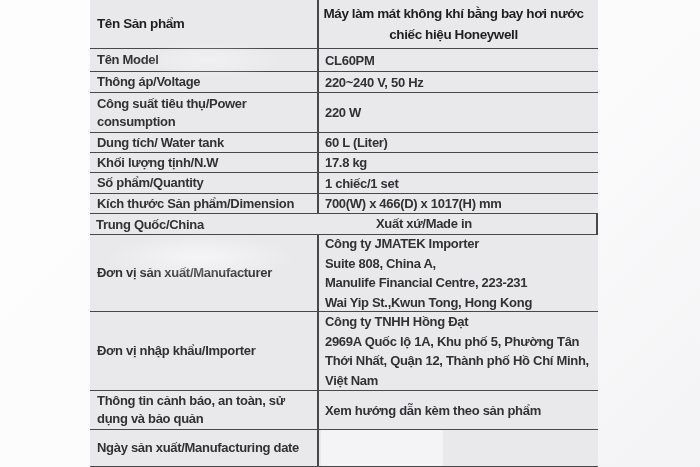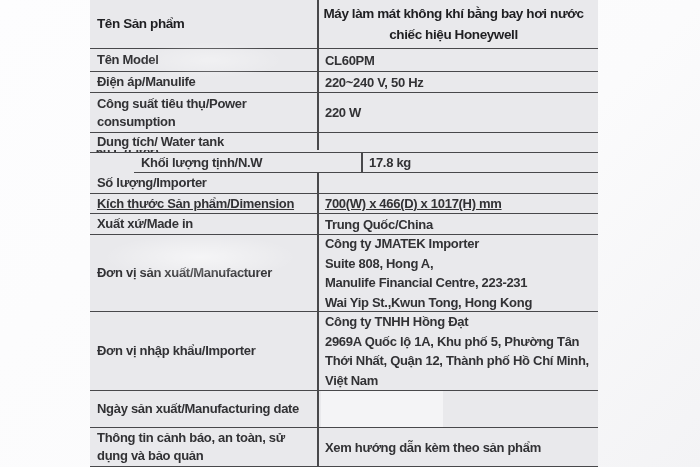--- a/index.html
+++ b/index.html
@@ -21,22 +21,22 @@
   .row:last-child { border-bottom:none; }
   .cell { display:flex; flex-direction:column; justify-content:center; overflow:hidden; }
   .label {
     width:229px; border-right:2px solid var(--border,#48484b);
     padding:1px 4px 1px 7px; line-height:18px;
   }
   .value { flex:1; padding:1px 16px 1px 6px; line-height:17px; position:relative; }
   .vline { white-space:nowrap; }
   .nw { white-space:nowrap; }
   .r0 { height:49px; } .r1 { height:23px; } .r2 { height:21px; }
-  .r3 { height:40px; } .r4 { height:20px;flex-direction:column; } .r5 { height:20px;margin-left:44px; }
-  .r6 { height:21px; } .r7 { height:20px;text-decoration:underline; } .r8 { height:21px; }
+  .r3 { height:40px; } .r4 { height:20px; } .r5 { height:20px; }
+  .r6 { height:21px; } .r7 { height:20px; } .r8 { height:21px; }
   .r9 { height:77px; } .r10 { height:79px; } .r11 { height:39px; }
   .r12 { height:37px; }
   .r0 .label, .r0 .value { color:var(--heading-text,#1f1f22); font-size:13.5px; letter-spacing:-0.4px; }
   .r0 .value { align-items:center; text-align:center; line-height:21px; }
   .r9 .value, .r10 .value { line-height:19.5px; }
   .date-sticker {
     position:absolute; left:2px; top:0; bottom:0; width:122px;
     background:rgba(255,255,255,0.5);
   }
   .sheen {
@@ -66,21 +66,21 @@
       <div class="cell label nw">
           <span>Tên Model</span>
         </div>
       <div class="cell value">
         <div class="vline">CL60PM</div>
       </div>
     </div>
 
     <div class="row r2">
       <div class="cell label nw">
-          <span>Điện áp/Manulife</span>
+          <span>Thông áp/Voltage</span>
         </div>
       <div class="cell value">
         <div class="vline">220~240 V, 50 Hz</div>
       </div>
     </div>
 
     <div class="row r3">
       <div class="cell label">
           <span>Công suất tiêu thụ/Power consumption</span>
         </div>
@@ -102,80 +102,83 @@
       <div class="cell label nw">
           <span>Khối lượng tịnh/N.W</span>
         </div>
       <div class="cell value">
         <div class="vline">17.8 kg</div>
       </div>
     </div>
 
     <div class="row r6">
       <div class="cell label nw">
-          <span>Số lượng/Importer</span>
+          <span>Số phẩm/Quantity</span>
         </div>
+      <div class="cell value">
+        <div class="vline">1 chiếc/1 set</div>
+      </div>
     </div>
 
     <div class="row r7">
       <div class="cell label nw">
           <span>Kích thước Sản phẩm/Dimension</span>
         </div>
       <div class="cell value">
         <div class="vline">700(W) x 466(D) x 1017(H) mm</div>
       </div>
     </div>
 
     <div class="row r8">
+      <div class="cell value">
+        <div class="vline">Trung Quốc/China</div>
+      </div>
       <div class="cell label nw">
           <span>Xuất xứ/Made in</span>
         </div>
-      <div class="cell value">
-        <div class="vline">Trung Quốc/China</div>
-      </div>
     </div>
 
     <div class="row r9">
       <div class="cell label nw">
           <span>Đơn vị sản xuất/Manufacturer</span>
         </div>
       <div class="cell value">
         <div class="vline">Công ty JMATEK Importer</div>
-        <div class="vline">Suite 808, Hong A,</div>
+        <div class="vline">Suite 808, China A,</div>
         <div class="vline">Manulife Financial Centre, 223-231</div>
         <div class="vline">Wai Yip St.,Kwun Tong, Hong Kong</div>
       </div>
     </div>
 
     <div class="row r10">
       <div class="cell label nw">
           <span>Đơn vị nhập khẩu/Importer</span>
         </div>
       <div class="cell value">
         <div class="vline">Công ty TNHH Hồng Đạt</div>
         <div class="vline">2969A Quốc lộ 1A, Khu phố 5, Phường Tân</div>
         <div class="vline">Thới Nhất, Quận 12, Thành phố Hồ Chí Minh,</div>
         <div class="vline">Việt Nam</div>
       </div>
     </div>
 
+    <div class="row r11">
+      <div class="cell label">
+          <span>Thông tin cảnh báo, an toàn, sử dụng và bảo quản</span>
+        </div>
+      <div class="cell value">
+        <div class="vline">Xem hướng dẫn kèm theo sản phẩm</div>
+      </div>
+    </div>
+
     <div class="row r12">
       <div class="cell label nw">
           <span>Ngày sản xuất/Manufacturing date</span>
         </div>
       <div class="cell value">
         <div class="date-sticker"></div>
       </div>
     </div>
 
-    <div class="row r11">
-      <div class="cell label">
-          <span>Thông tin cảnh báo, an toàn, sử dụng và bảo quản</span>
-        </div>
-      <div class="cell value">
-        <div class="vline">Xem hướng dẫn kèm theo sản phẩm</div>
-      </div>
-    </div>
-
     <div class="sheen s1"></div>
     <div class="sheen s2"></div>
   </div>
 </div>
 
 </body></html>

